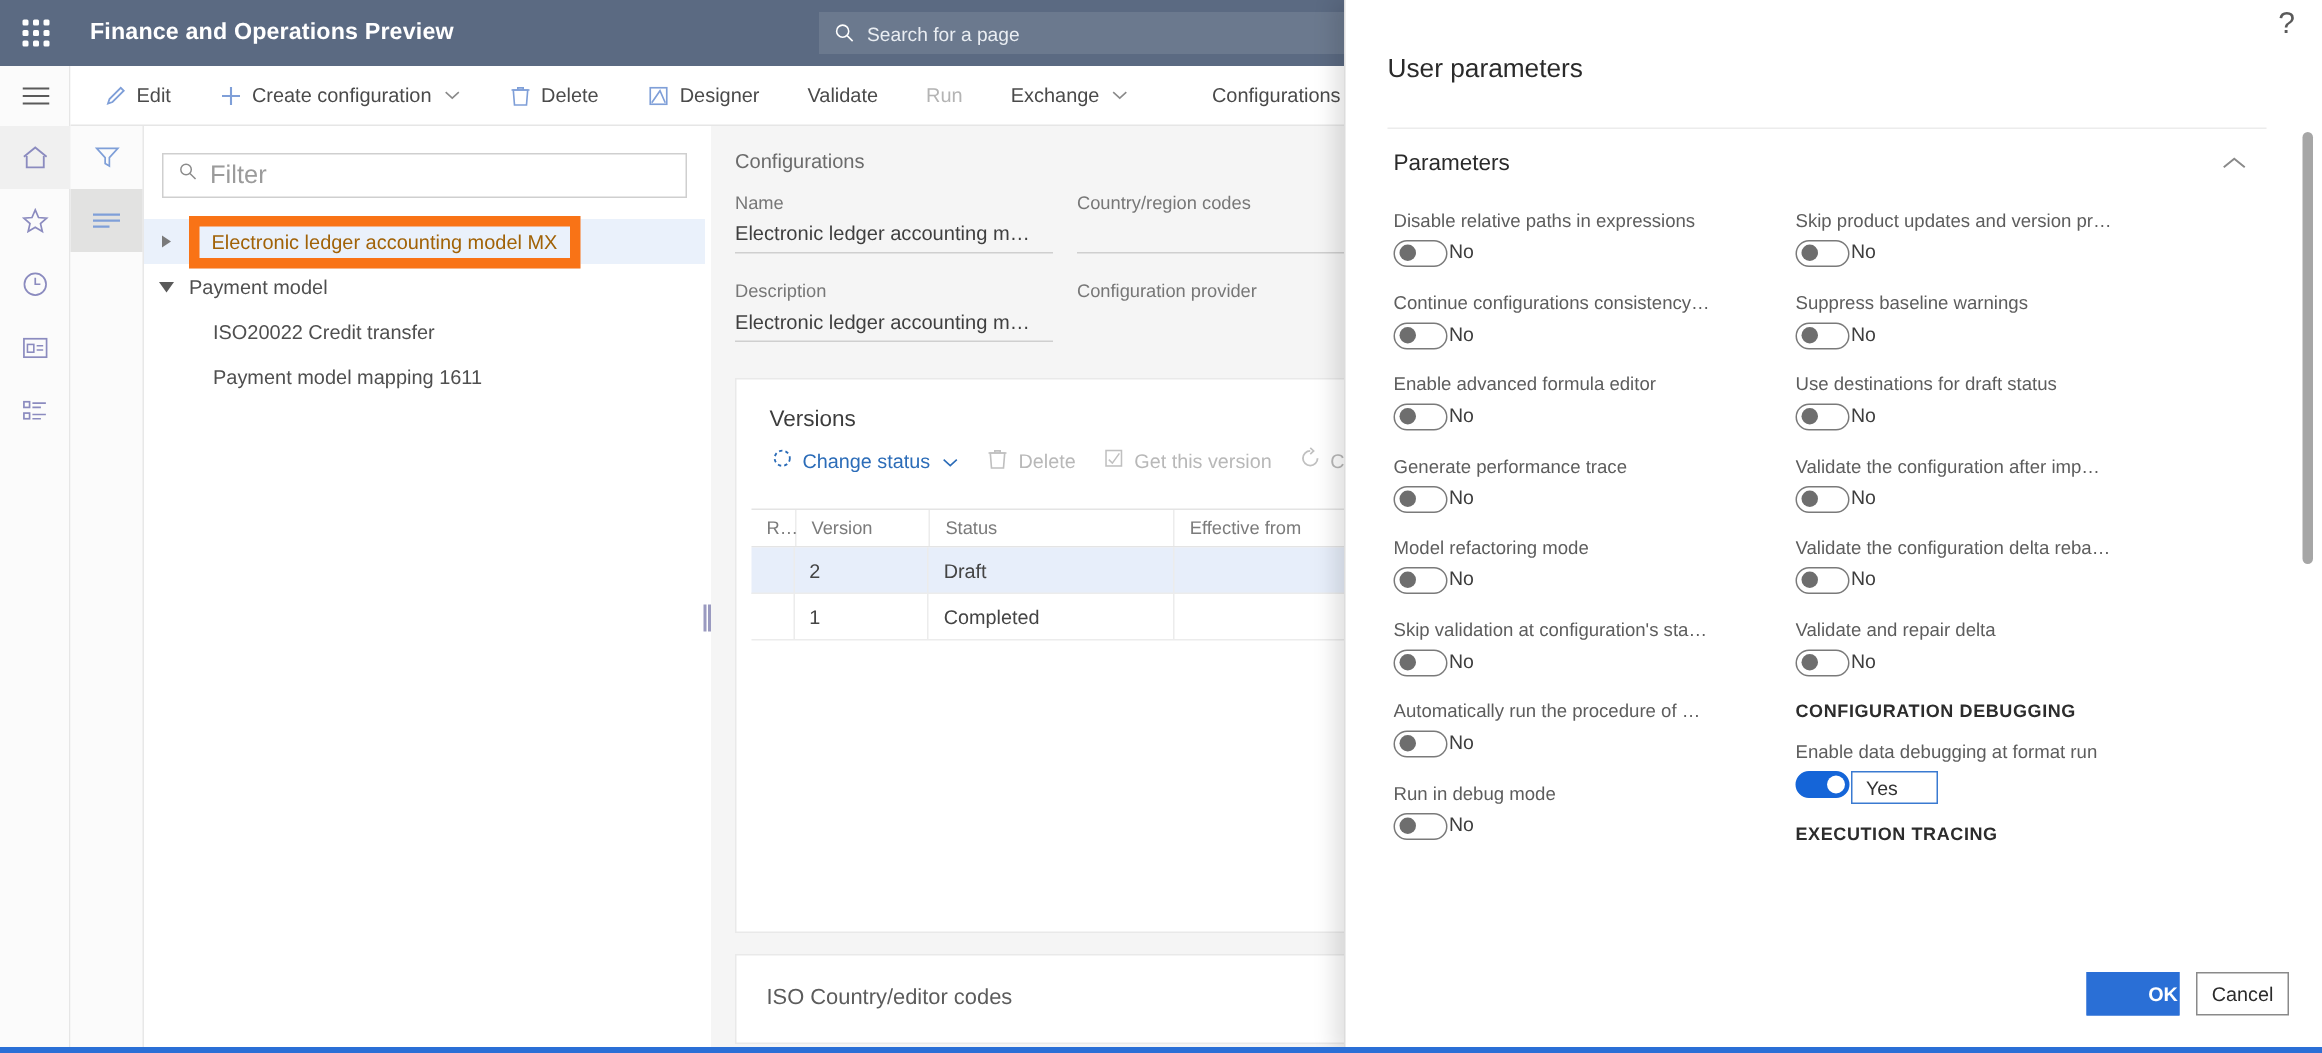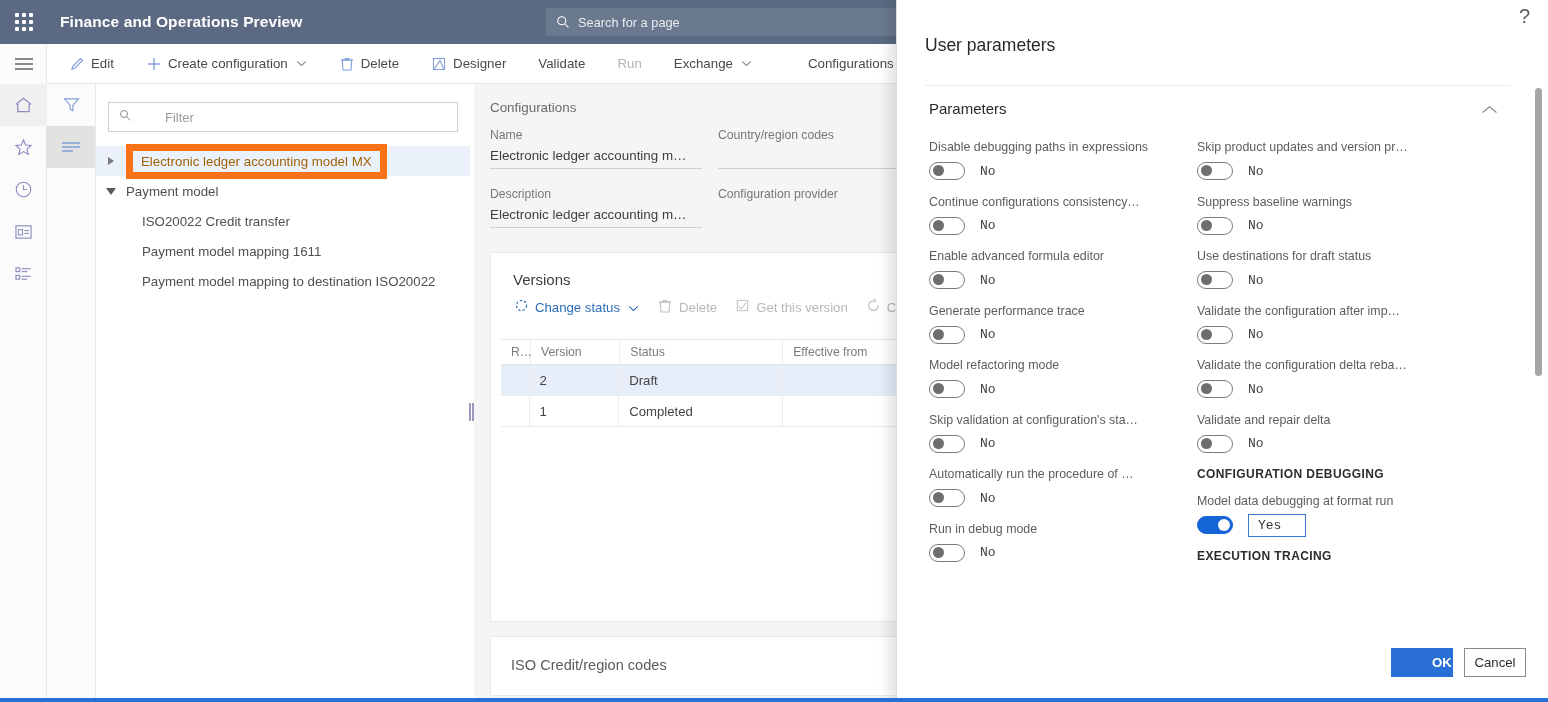--- a/index.html
+++ b/index.html
@@ -55,21 +55,21 @@
   
   .leftpanel { position:absolute; left:47px; top:84px; width:49px; height:618px; background:#fbfbfb; border-right:1px solid #e8e8e8; }
   .leftpanel .pcell { width:48px; height:42px; display:flex; align-items:center; justify-content:center; cursor:pointer; }
   .leftpanel .pcell.active { background:#e2e2e1; }
 
   .treepanel { position:absolute; left:96px; top:84px; width:374px; height:618px; background:#ffffff; }
   .filterbox {
     position:absolute; left:12px; top:18px; width:350px; height:30px;
     border:1px solid #cfcfcf; background:#ffffff; display:flex; align-items:center; padding-left:10px; gap:8px; cursor:text;
   }
-  .filterbox .ph { color:#9b9b9b; font-size:13px;margin-left:25px; }
+  .filterbox .ph { color:#9b9b9b; font-size:17px; }
   .treelist { position:absolute; left:0; top:62px; width:374px; }
   .trow { height:30px; display:flex; align-items:center; font-size:13.3px; color:#4f4f4f; cursor:pointer; }
   .trow.selected { background:#eaf1fb; }
   .trow .tw { width:30px; display:flex; align-items:center; justify-content:center; flex:none; }
   .trow .lbl { white-space:nowrap; }
   .trow.selected .lbl { border:7px solid #f97316; padding:3px 8px; color:#a16207; background:#eaf1fb; }
   .trow .lbl.indent1 { padding-left:16px; }
   .tri-right { width:0;height:0;border-top:4.5px solid transparent;border-bottom:4.5px solid transparent;border-left:6px solid #7a7a7a; }
   .tri-down { width:0;height:0;border-left:5px solid transparent;border-right:5px solid transparent;border-top:7px solid #5a5a5a; }
 
@@ -114,21 +114,21 @@
   .dlg-divider { position:absolute; left:28px; top:85px; width:586px; height:1px; background:#ececec; }
   .dlg-sect { position:absolute; left:32px; top:100px; font-size:15px; color:#2a2a2a; }
   .dlg-chev { position:absolute; right:50px; top:101px; cursor:pointer; }
 
   .paramcols { position:absolute; left:32px; top:140px; width:580px; }
   .pcol { position:absolute; top:0; width:276px; }
   .pcol.left { left:0; }
   .pcol.right { left:268px; }
   .pitem { margin-bottom:12.5px; }
   .plabel { font-size:12.4px; color:#5d5d5d; margin-bottom:6px; white-space:nowrap; overflow:hidden; }
-  .prow { display:flex; align-items:center; gap:15px; height:22px;font-family:Liberation Mono, monospace; }
+  .prow { display:flex; gap:1px; height:22px; }
   .toggle { width:36px; height:18px; border-radius:9px; border:1.4px solid #7a7a7a; background:#ffffff; position:relative; cursor:pointer; flex:none; }
   .toggle .knob { position:absolute; width:11px; height:11px; border-radius:50%; background:#6e6e6e; top:2.2px; left:3px; }
   .toggle.on { background:#1565d8; border-color:#1565d8; }
   .toggle.on .knob { background:#ffffff; left:auto; right:2.5px; width:12px; height:12px; top:1.8px; }
   .pval { font-size:13px; color:#3e3e3e; }
   .pval.boxed { border:1px solid #3a7ad1; padding:3px 9px; min-width:58px; color:#333; }
   .pgroup { font-size:12px; color:#2c2c2c; font-weight:700; letter-spacing:0.4px; margin:2px 0 13px 0; }
 
   .dlg-scrollbar { position:absolute; right:6px; top:88px; width:7px; height:288px; background:#a6a6a6; border-radius:4px; cursor:pointer; }
 
@@ -318,24 +318,20 @@
           </span>
           <span class="lbl">Payment model</span>
         </div>
         <div class="trow">
           <span class="tw"></span>
           <span class="lbl indent1">ISO20022 Credit transfer</span>
         </div>
         <div class="trow">
           <span class="tw"></span>
           <span class="lbl indent1">Payment model mapping 1611</span>
-        </div>
-        <div class="trow">
-          <span class="tw"></span>
-          <span class="lbl indent1">Payment model mapping to destination ISO20022</span>
         </div>
       </div>
   </div>
 
   <div class="splitter">
       <i></i>
       <i></i>
     </div>
 
   <div class="content">
@@ -411,39 +407,39 @@
           <div class="c-r">&nbsp;</div>
           <div class="c-v">1</div>
           <div class="c-s">Completed</div>
           <div class="c-e">&nbsp;</div>
         </div>
       </div>
 
     </div>
 
     <div class="isocard">
-      <div class="t">ISO Credit/region codes</div>
+      <div class="t">ISO Country/editor codes</div>
     </div>
   </div>
 
   <div class="dialog">
     <div class="dlg-help">?</div>
     <div class="dlg-title">User parameters</div>
     <div class="dlg-divider"></div>
     <div class="dlg-sect">Parameters</div>
     <div class="dlg-chev">
       <svg width="17" height="10" viewBox="0 0 17 10">
           <path d="M1.5 7.5 L8.5 1.8 L15.5 7.5" fill="none" stroke="#8a8a8a" stroke-width="1.3"></path>
         </svg>
     </div>
 
     <div class="paramcols">
       <div class="pcol left" id="pcol-left">
           <div class="pitem">
-            <div class="plabel">Disable debugging paths in expressions</div>
+            <div class="plabel">Disable relative paths in expressions</div>
             <div class="prow">
               <div class="toggle">
                 <span class="knob"></span>
               </div>
               <div class="pval">No</div>
             </div>
           </div>
           <div class="pitem">
             <div class="plabel">Continue configurations consistency…</div>
             <div class="prow">
@@ -558,21 +554,21 @@
             <div class="plabel">Validate and repair delta</div>
             <div class="prow">
               <div class="toggle">
                 <span class="knob"></span>
               </div>
               <div class="pval">No</div>
             </div>
           </div>
           <div class="pgroup">CONFIGURATION DEBUGGING</div>
           <div class="pitem">
-            <div class="plabel">Model data debugging at format run</div>
+            <div class="plabel">Enable data debugging at format run</div>
             <div class="prow">
               <div class="toggle on">
                 <span class="knob"></span>
               </div>
               <div class="pval boxed">Yes</div>
             </div>
           </div>
           <div class="pgroup">EXECUTION TRACING</div>
         </div>
     </div>

